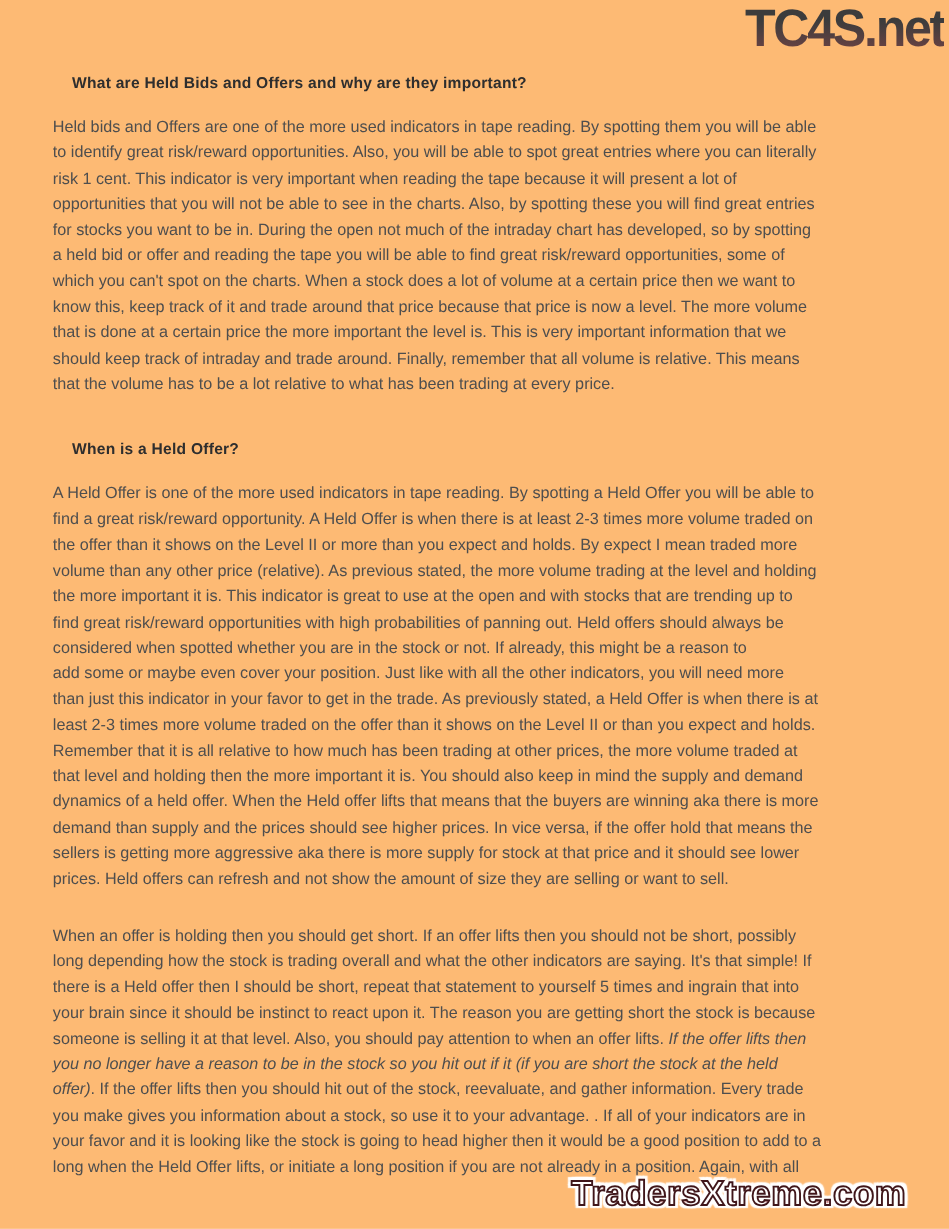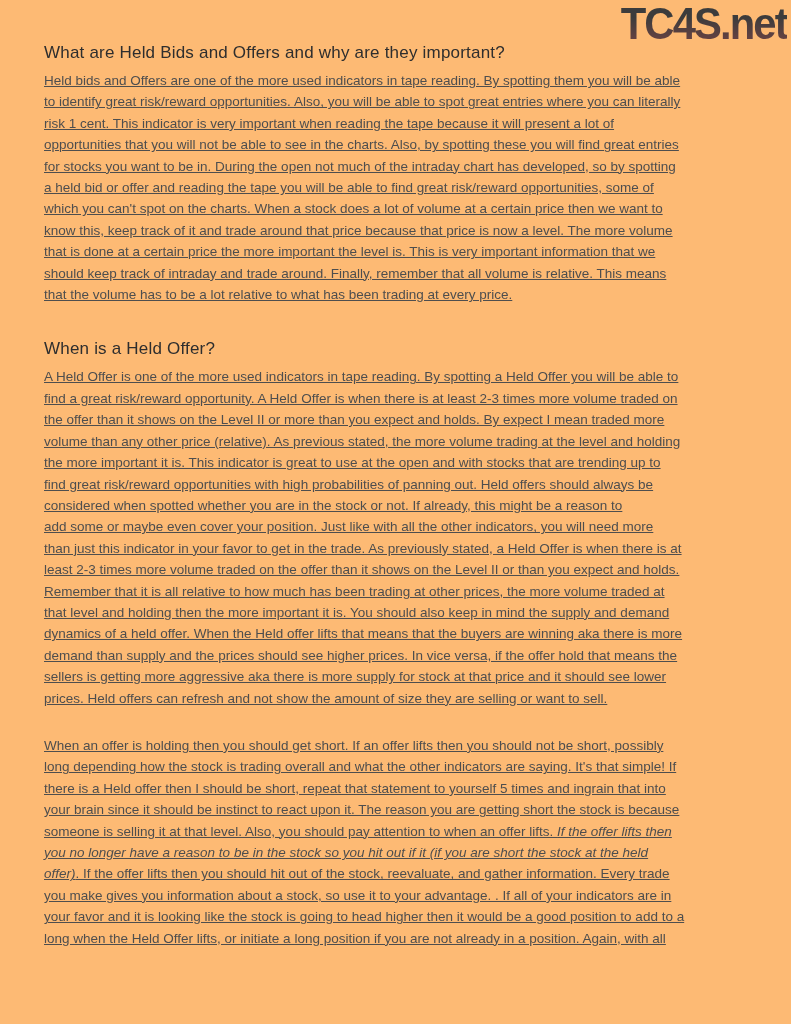--- a/index.html
+++ b/index.html
@@ -8,34 +8,33 @@
     width:791px;height:1024px;
     background:#fdba74;
     overflow:hidden;
     font-family:"Liberation Sans","DejaVu Sans",sans-serif;
   }
   .content{padding:43px 40px 0 44px;}
   section{margin:0;}
   .sec-2{margin-top:34px;}
   .sec-3{margin-top:26px;}
   h2{
-    margin:0;
-    font-size:17px;
+    margin:16px;
+    font-size:13px;
     line-height:20px;
-    font-weight:normal;
+    font-weight:bold;
     color:#2e2e2e;
     letter-spacing:.2px;
   }
   p.body{
     margin:7px 0 0 0;
     font-size:13.5px;
     line-height:21.4px;
     color:#4e4e4e;
     white-space:pre-line;
-    text-decoration:underline;
   }
   p.body em{font-style:italic;}
   
   .tc4s{
     position:absolute;top:2px;right:4px;
     font-size:44px;line-height:44px;
     font-weight:bold;
     letter-spacing:-2px;
     transform:scaleX(.95);
     transform-origin:100% 0;
@@ -136,14 +135,15 @@
 you no longer have a reason to be in the stock so you hit out if it (if you are short the stock at the held
 offer)</em><span>. If the offer lifts then you should hit out of the stock, reevaluate, and gather information. Every trade
 you make gives you information about a stock, so use it to your advantage. . If all of your indicators are in
 your favor and it is looking like the stock is going to head higher then it would be a good position to add to a
 long when the Held Offer lifts, or initiate a long position if you are not already in a position. Again, with all</span></p>
     </section>
 
   </main>
 
 
+  <div class="wm-traders">TradersXtreme.com</div>
 
 </div>
 
 </body></html>

